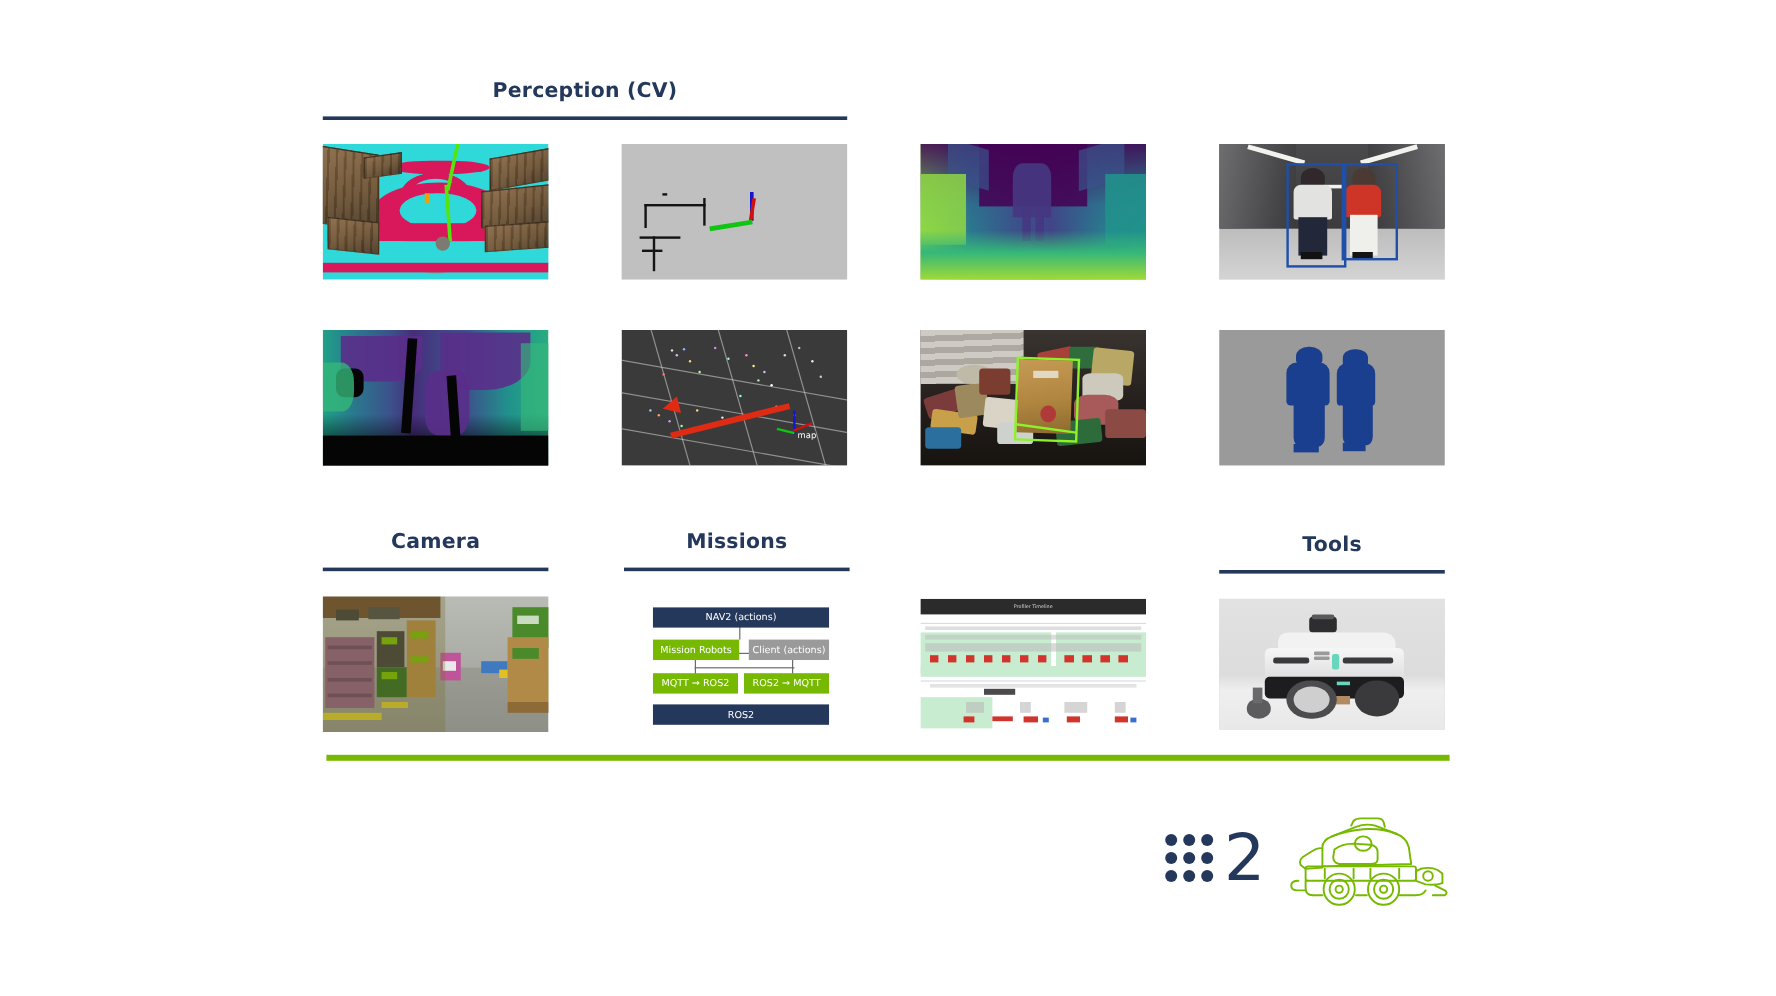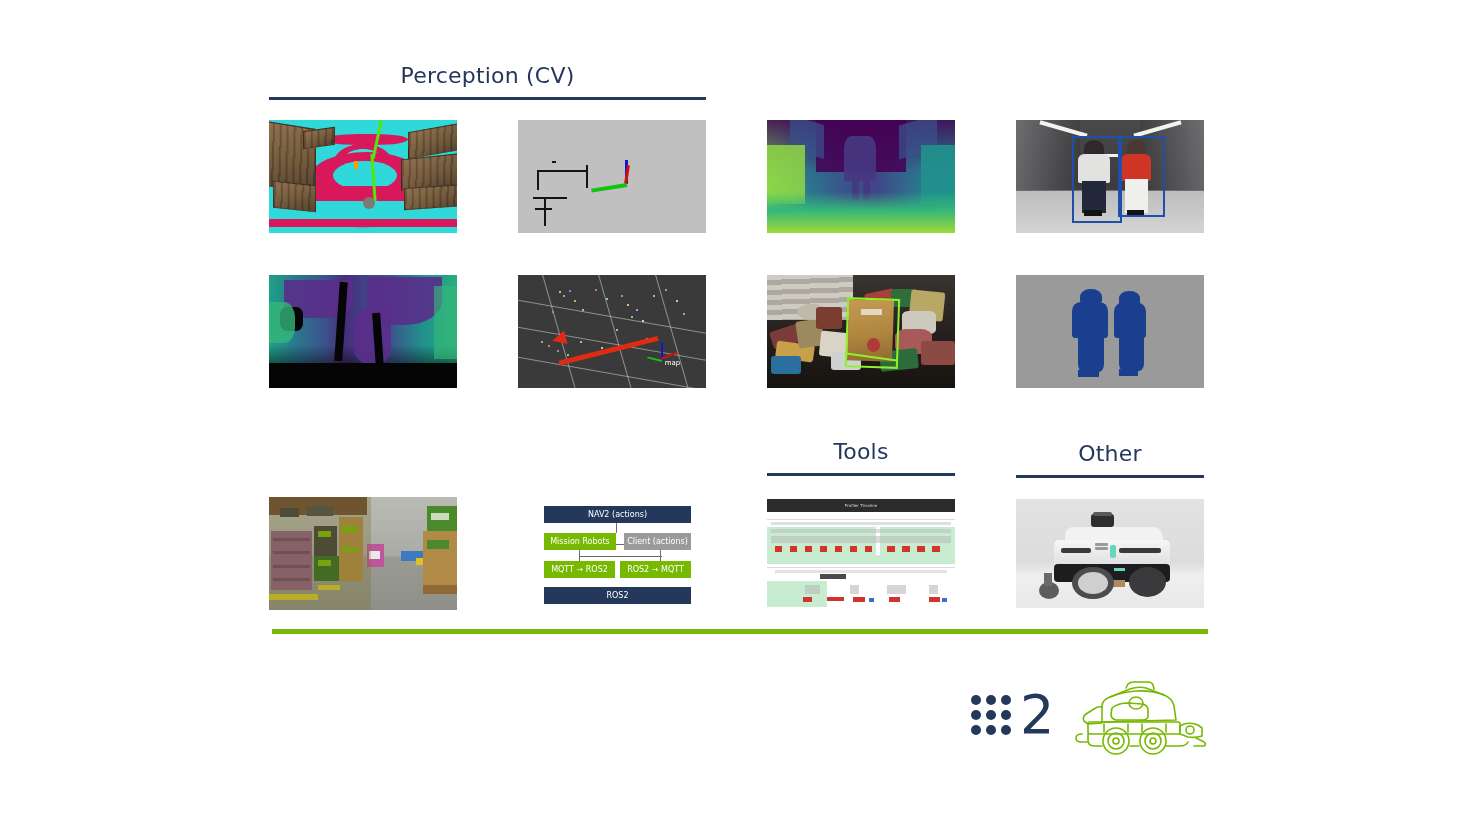--- a/index.html
+++ b/index.html
@@ -20,22 +20,22 @@
     inset: 0;
   }
 
   
   .sec-head {
     position: absolute;
     text-align: center;
   }
   .sec-head .sec-title {
     font-family: "DejaVu Sans", sans-serif;
-    font-size: 22px;
-    font-weight: 400;
+    font-size: 17px;
+    font-weight: 700;
     color: #24385b;
     letter-spacing: 0.2px;
     line-height: 28px;
     white-space: nowrap;
   }
   .sec-head .sec-rule {
     margin-top: 7px;
     height: 3px;
     background: #24385b;
     width: 100%;
@@ -418,29 +418,33 @@
       <div class="seg-person" style="left:30%; top:24%; width:19%; height:32%; border-radius:24% 24% 10% 10%;"></div>
       <div class="seg-person" style="left:33%; top:52%; width:14%; height:34%; border-radius:8% 8% 20% 20%;"></div>
       <div class="seg-person" style="left:33%; top:84%; width:11%; height:6%;"></div>
       <div class="seg-person" style="left:55%; top:14%; width:11%; height:14%; border-radius:46% 46% 28% 28%;"></div>
       <div class="seg-person" style="left:52%; top:25%; width:17%; height:31%; border-radius:24% 24% 10% 10%;"></div>
       <div class="seg-person" style="left:55%; top:52%; width:13%; height:33%; border-radius:8% 8% 20% 20%;"></div>
       <div class="seg-person" style="left:55%; top:83%; width:10%; height:6%;"></div>
     </div>
   </div>
 
-
-
-  <div class="sec-head" style="left:767px; top:438px; width:188px;">
+  <div class="sec-head" style="left:269px; top:438px; width:188px;">
+    <div class="sec-title">Camera</div>
+    <div class="sec-rule"></div>
+  </div>
+
+  <div class="sec-head" style="left:520px; top:438px; width:188px;">
+    <div class="sec-title">Missions</div>
+    <div class="sec-rule"></div>
+  </div>
+
+
+  <div class="sec-head" style="left:1016px; top:440px; width:188px;">
     <div class="sec-title">Tools</div>
-    <div class="sec-rule"></div>
-  </div>
-
-  <div class="sec-head" style="left:1016px; top:440px; width:188px;">
-    <div class="sec-title">Other</div>
     <div class="sec-rule"></div>
   </div>
 
   <div class="tile" style="left:269px; top:497px; width:188px; height:113px;">
     <div class="inner warehouse">
       <div class="wh-obj" style="left:0; top:0; width:52%; height:16%; background:#6a4a33;"></div>
       <div class="wh-obj" style="left:6%; top:10%; width:10%; height:8%; background:#3b3b3b;"></div>
       <div class="wh-obj" style="left:20%; top:8%; width:14%; height:9%; background:#4a4a4a;"></div>
       <div class="wh-obj" style="left:1%;  top:30%; width:22%; height:52%; background:#8d5c83;"></div>
       <div class="wh-obj" style="left:2%;  top:36%; width:20%; height:3px; background:#6d4466;"></div>

